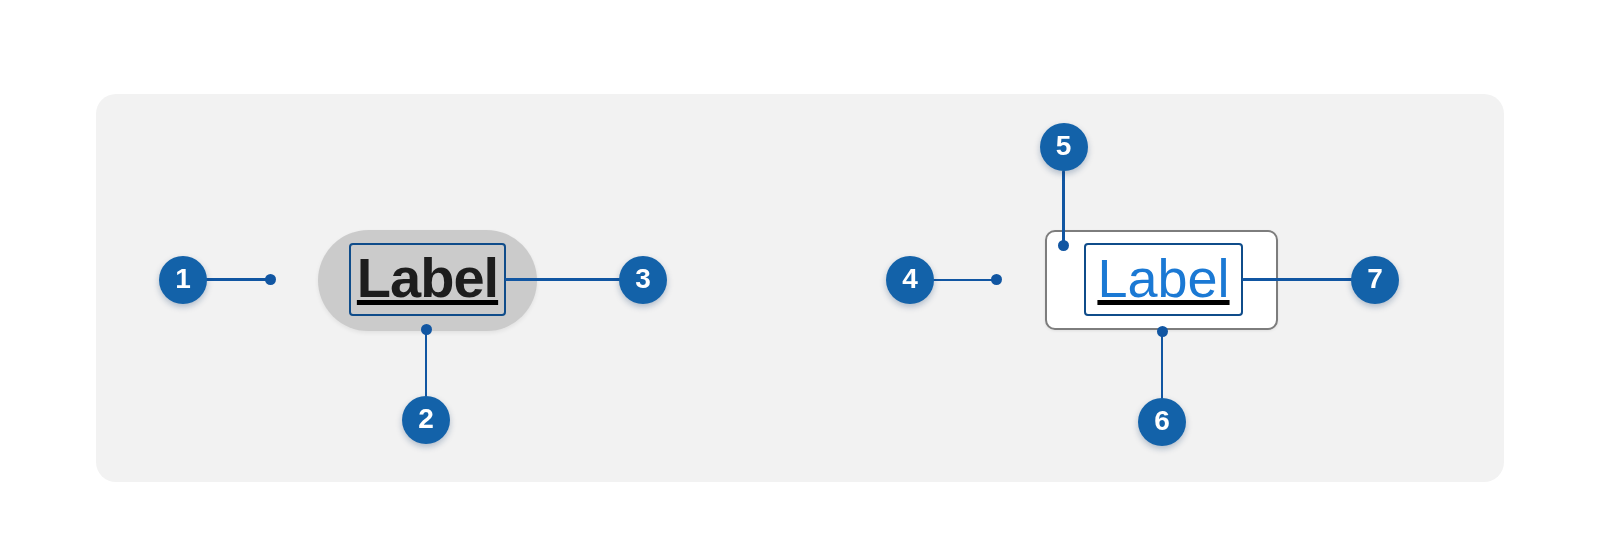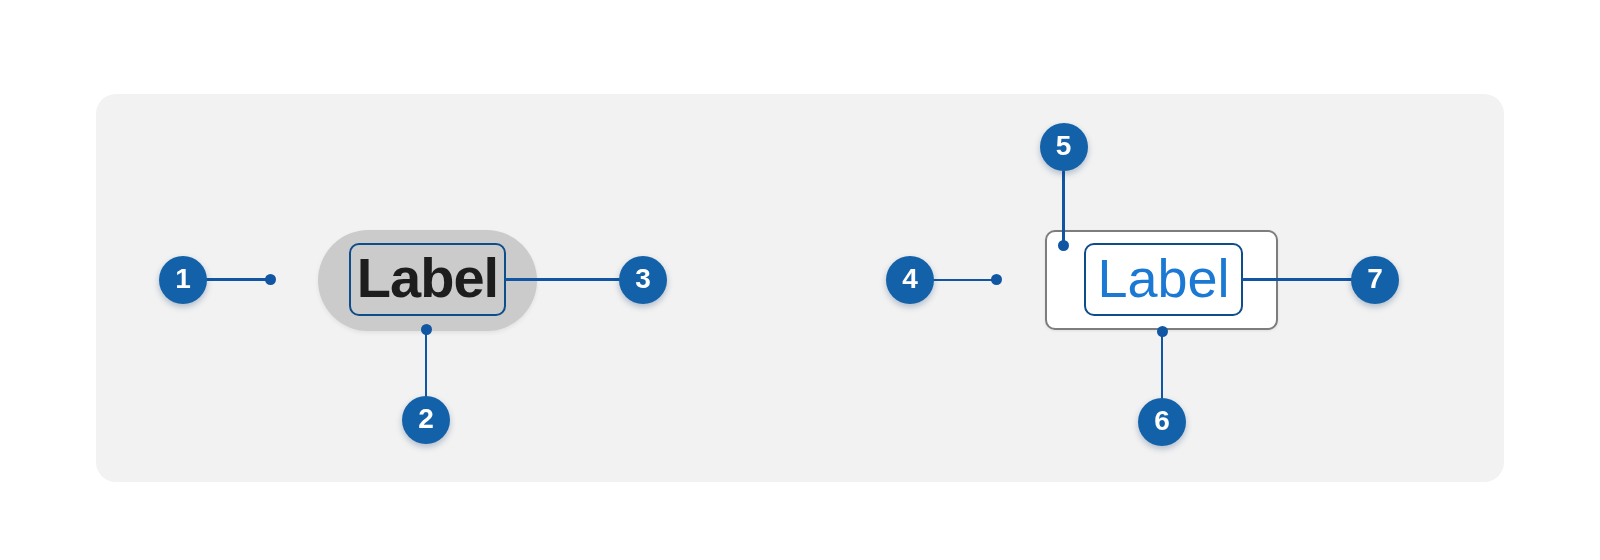--- a/index.html
+++ b/index.html
@@ -27,22 +27,23 @@
   }
 
   
   .pill{
     position:absolute;left:318px;top:230px;width:219px;height:101px;
     background:var(--pill-gray);border-radius:50.5px;
     box-shadow:0 2px 4px rgba(0,0,0,0.07);
   }
   .focus-ring{
     position:absolute;border:2.5px solid var(--focus-ring-blue);
-    border-radius:10px;display:flex;align-items:center;justify-content:center;
+    border-radius:4px;display:flex;align-items:center;justify-content:center;
     white-space:nowrap;
+    text-decoration:underline;
   }
   .ring-left{left:349px;top:243px;width:157px;height:73px;}
   .ring-right{left:1084px;top:243px;width:159px;height:73px;}
 
   .label-dark{
     font-size:56px;font-weight:700;color:var(--label-text-dark);
     line-height:1;letter-spacing:-1px;padding-bottom:4px;
   }
   .label-blue{
     font-size:54px;font-weight:400;color:var(--label-text-blue);

